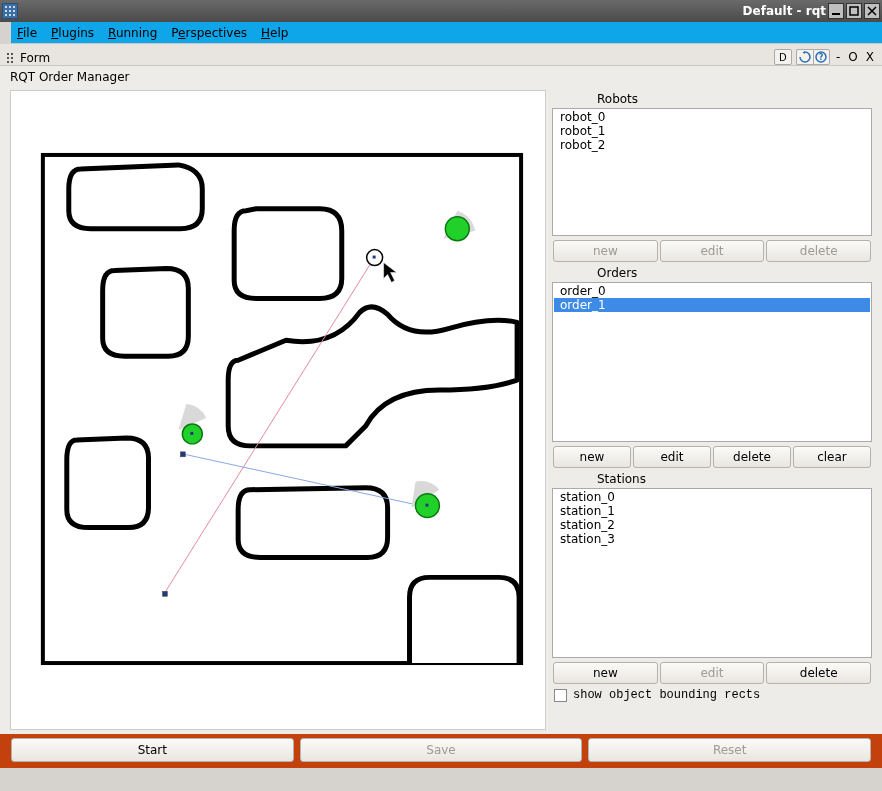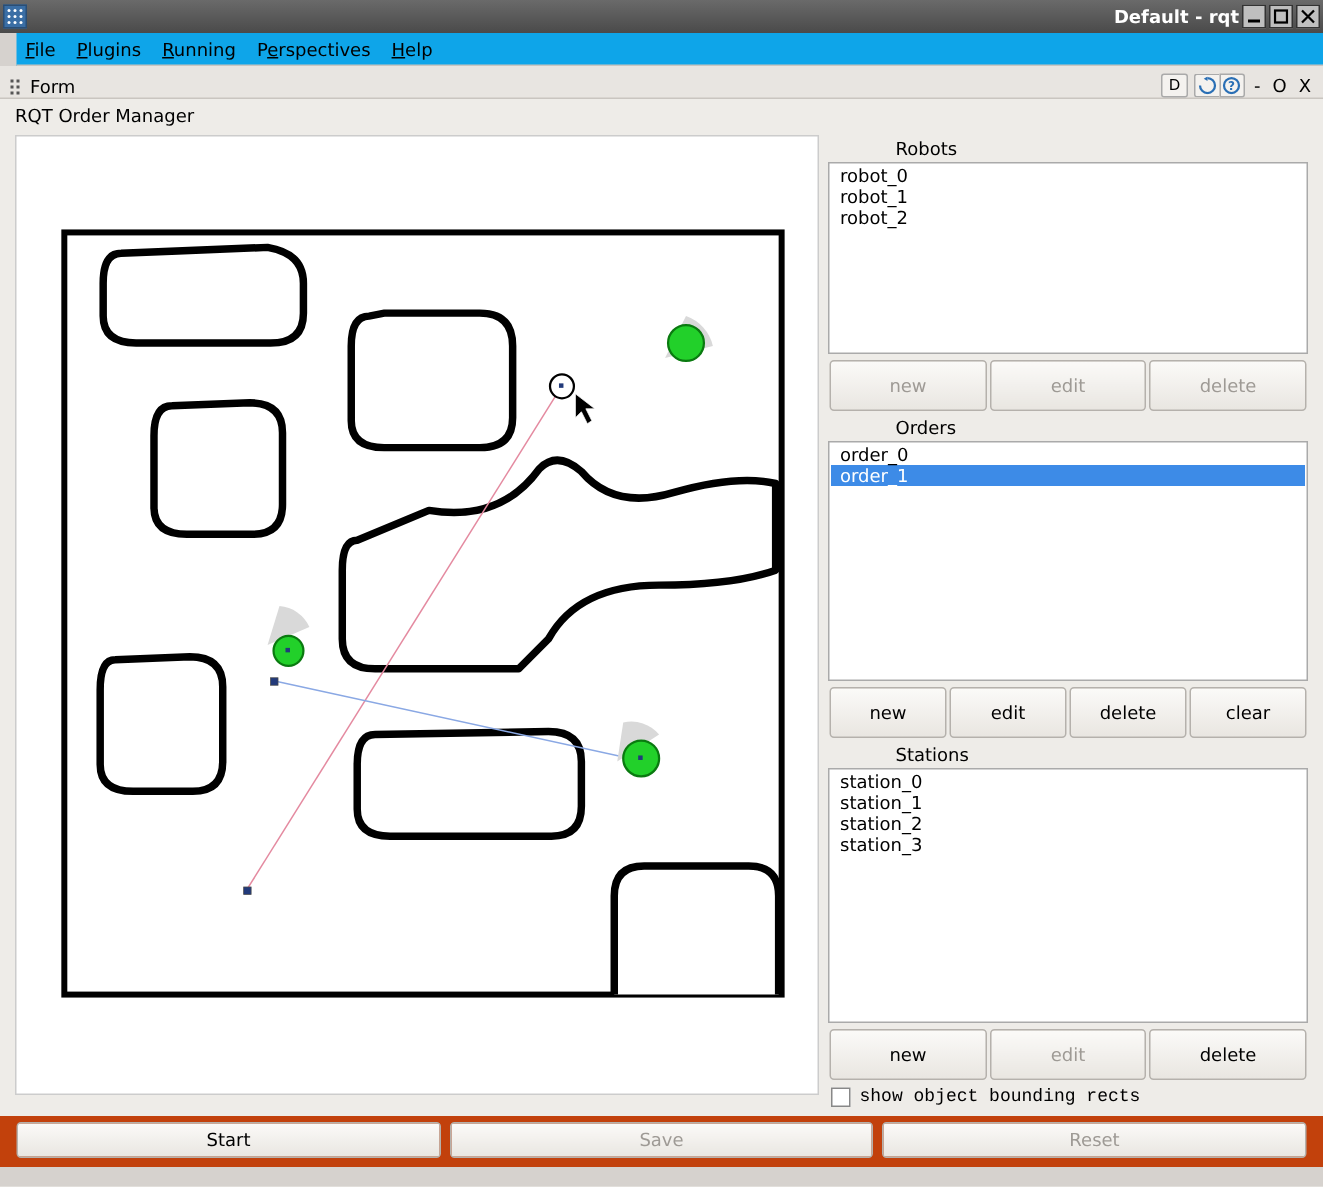--- a/index.html
+++ b/index.html
@@ -140,21 +140,21 @@
     background: #3d8be7;
     color: #fff;
   }
   .btnrow {
     display: flex;
     gap: 0;
     margin-top: 2px;
   }
   .btn {
     flex: 1;
-    height: 34px;
+    height: 22px;
     background: linear-gradient(to bottom, #fbfaf8, #e9e6e1);
     border: 1px solid #b5b1ac;
     border-radius: 3px;
     margin: 0 1px;
     display: inline-flex;
     align-items: center; justify-content: center;
     cursor: pointer;
     color: #000;
   }
   .btn.disabled { color: #9e9a95; cursor: default; }

